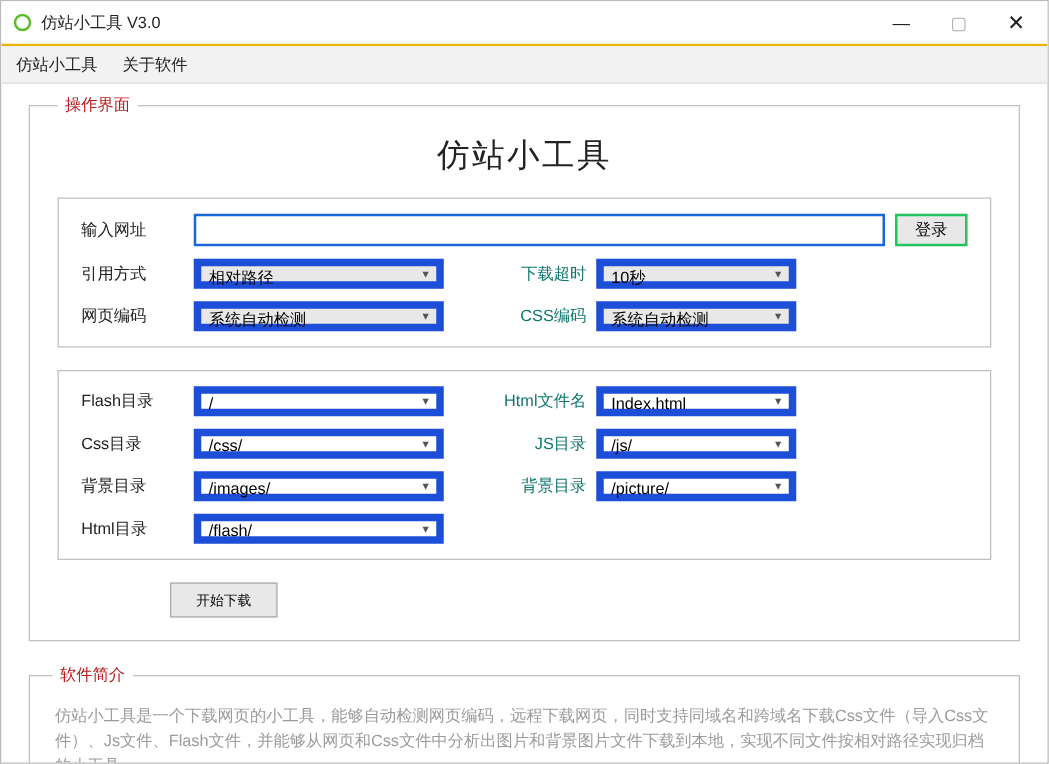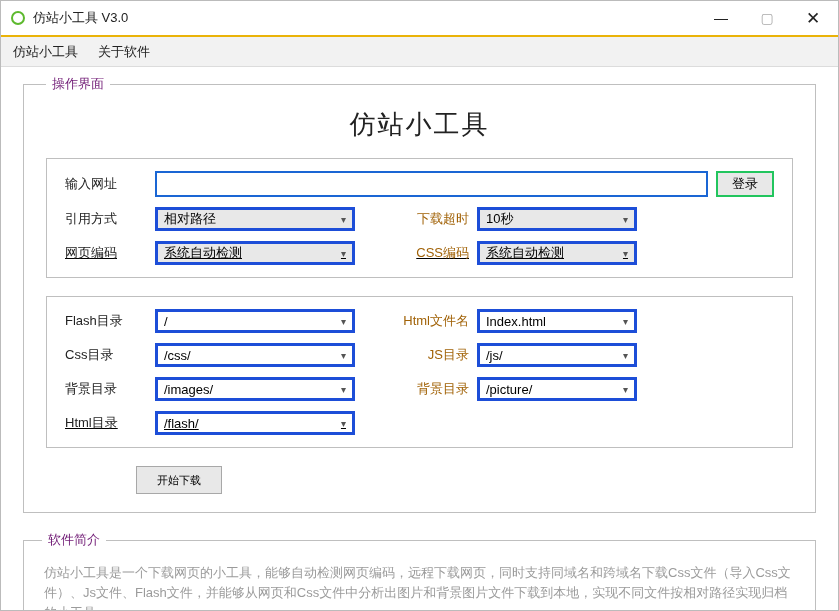--- a/index.html
+++ b/index.html
@@ -10,36 +10,36 @@
 .titlebar .title { flex: 1; color: #222; font-size: 13px; }
 .titlebar .ctrl { width: 46px; height: 36px; display: flex; align-items: center; justify-content: center; color: #222; font-size: 14px; }
 .titlebar .ctrl.close { font-size: 17px; }
 
 .menubar { height: 30px; display: flex; align-items: center; padding: 0 12px; background: #f2f2f2; border-bottom: 1px solid #dcdcdc; gap: 20px; color: #222; }
 .menubar .menu-item { font-size: 13px; cursor: default; }
 
 .content { padding: 8px 22px 0 22px; }
 
 fieldset { border: 1px solid #bfbfbf; padding: 12px 22px 18px 22px; margin-bottom: 18px; position: relative; }
-legend { padding: 0 6px; color: #701a75; background: #fff; font-size: 13px; }
+legend { padding: 0 6px; color: #b91c1c; background: #fff; font-size: 13px; }
 
 .main-title { text-align: center; font-size: 26px; font-weight: 400; color: #222; margin: 2px 0 16px 0; letter-spacing: 2px; }
 
 .box { border: 1px solid #bfbfbf; padding: 12px 18px 12px 18px; margin-bottom: 18px; }
 
 .row { display: flex; align-items: center; margin-bottom: 10px; }
-.row:last-child { margin-bottom: 0; text-decoration: underline; }
+.row:last-child { margin-bottom: 0; }
 
 .lbl { width: 82px; text-align: left; margin-right: 8px; color: #222; }
-.lbl2 { width: 82px; text-align: right; margin-right: 8px; color: #a16207; }
+.lbl2 { width: 82px; text-align: right; margin-right: 8px; color: #0f766e; }
 
 .url-input { flex: 1; height: 26px; border: 2px solid #1a66d4; padding: 0 6px; font-size: 13px; }
 .login-btn { height: 26px; padding: 0 14px; margin-left: 8px; background: #e8e8e8; border: 2px solid #22c55e; cursor: pointer; font-size: 13px; }
 
-.combo { height: 24px; border: 3px solid #1d4ed8; display: flex; align-items: center; padding: 0 6px; background: #e8e8e8; position: relative; font-size: 13px; }
+.combo { height: 24px; border: 6px solid #1d4ed8; display: flex; padding: 0 6px; background: #e8e8e8; position: relative; font-size: 13px; }
 .combo.white { background: #fff; }
 .combo .arrow { margin-left: auto; font-size: 10px; color: #555; }
 .w200 { width: 200px; }
 .w160 { width: 160px; }
 .gap-mid { width: 32px; }
 
 .start-area { padding-left: 90px; }
 .start-btn { height: 28px; padding: 0 20px; background: #e8e8e8; border: 1px solid #a8a8a8; cursor: pointer; font-size: 11px; }
 
 .desc { color: #9b9b9b; line-height: 1.55; font-size: 13px; padding: 4px 2px; }

